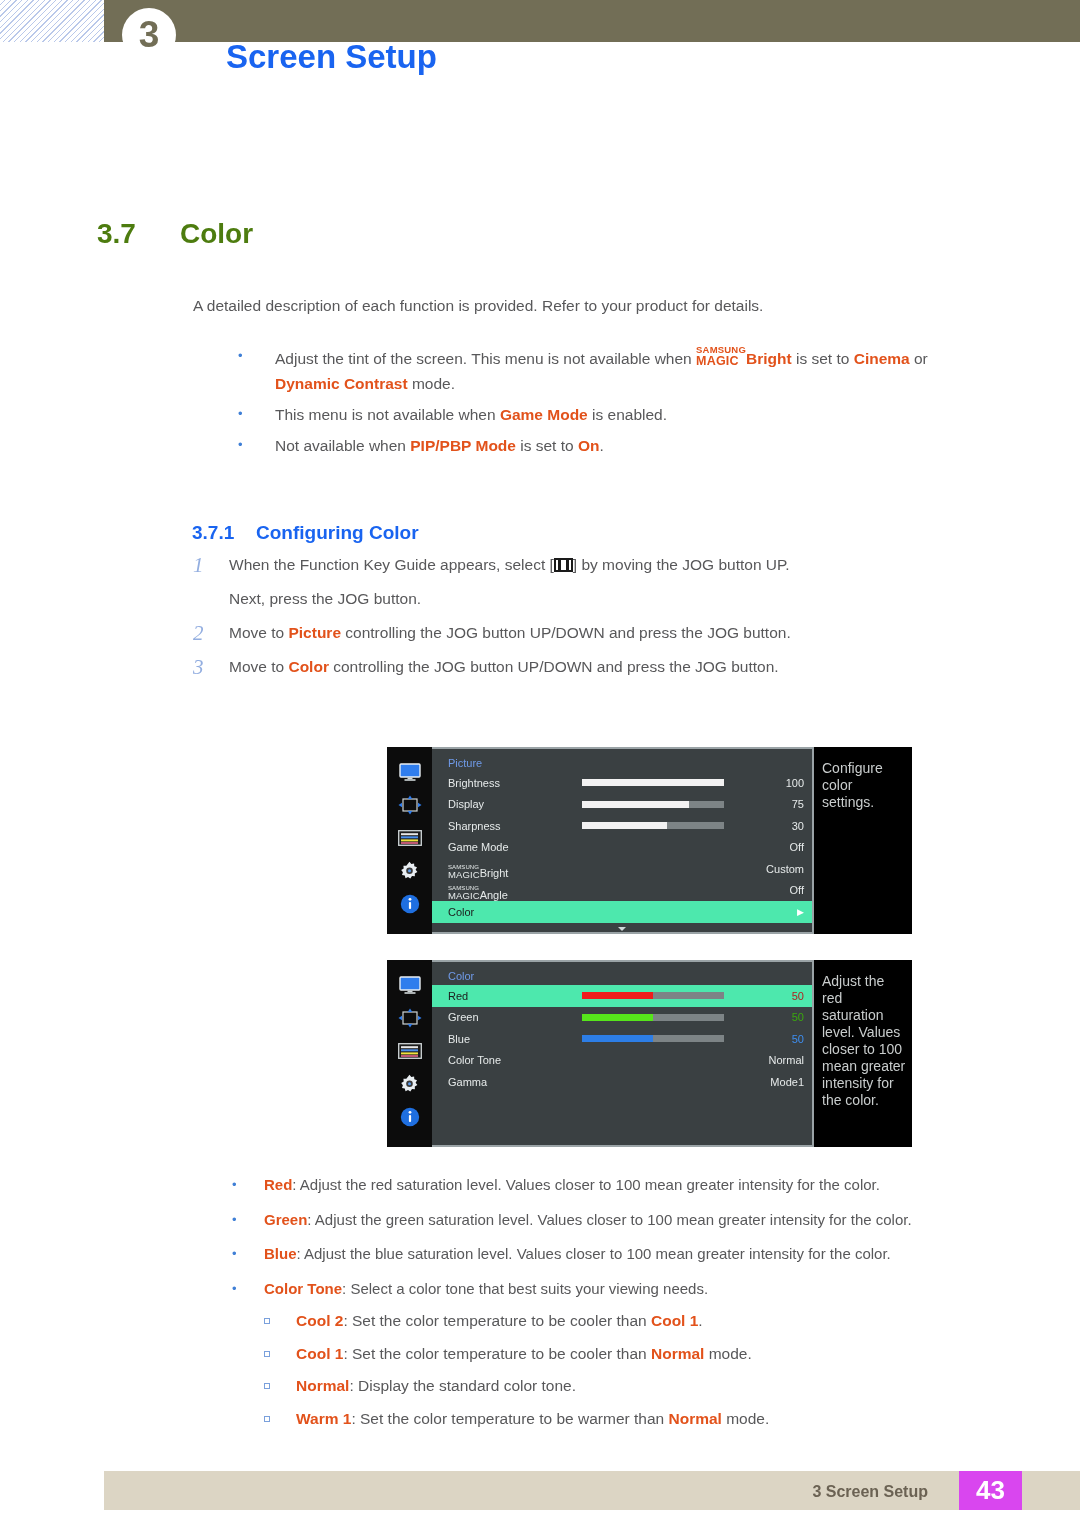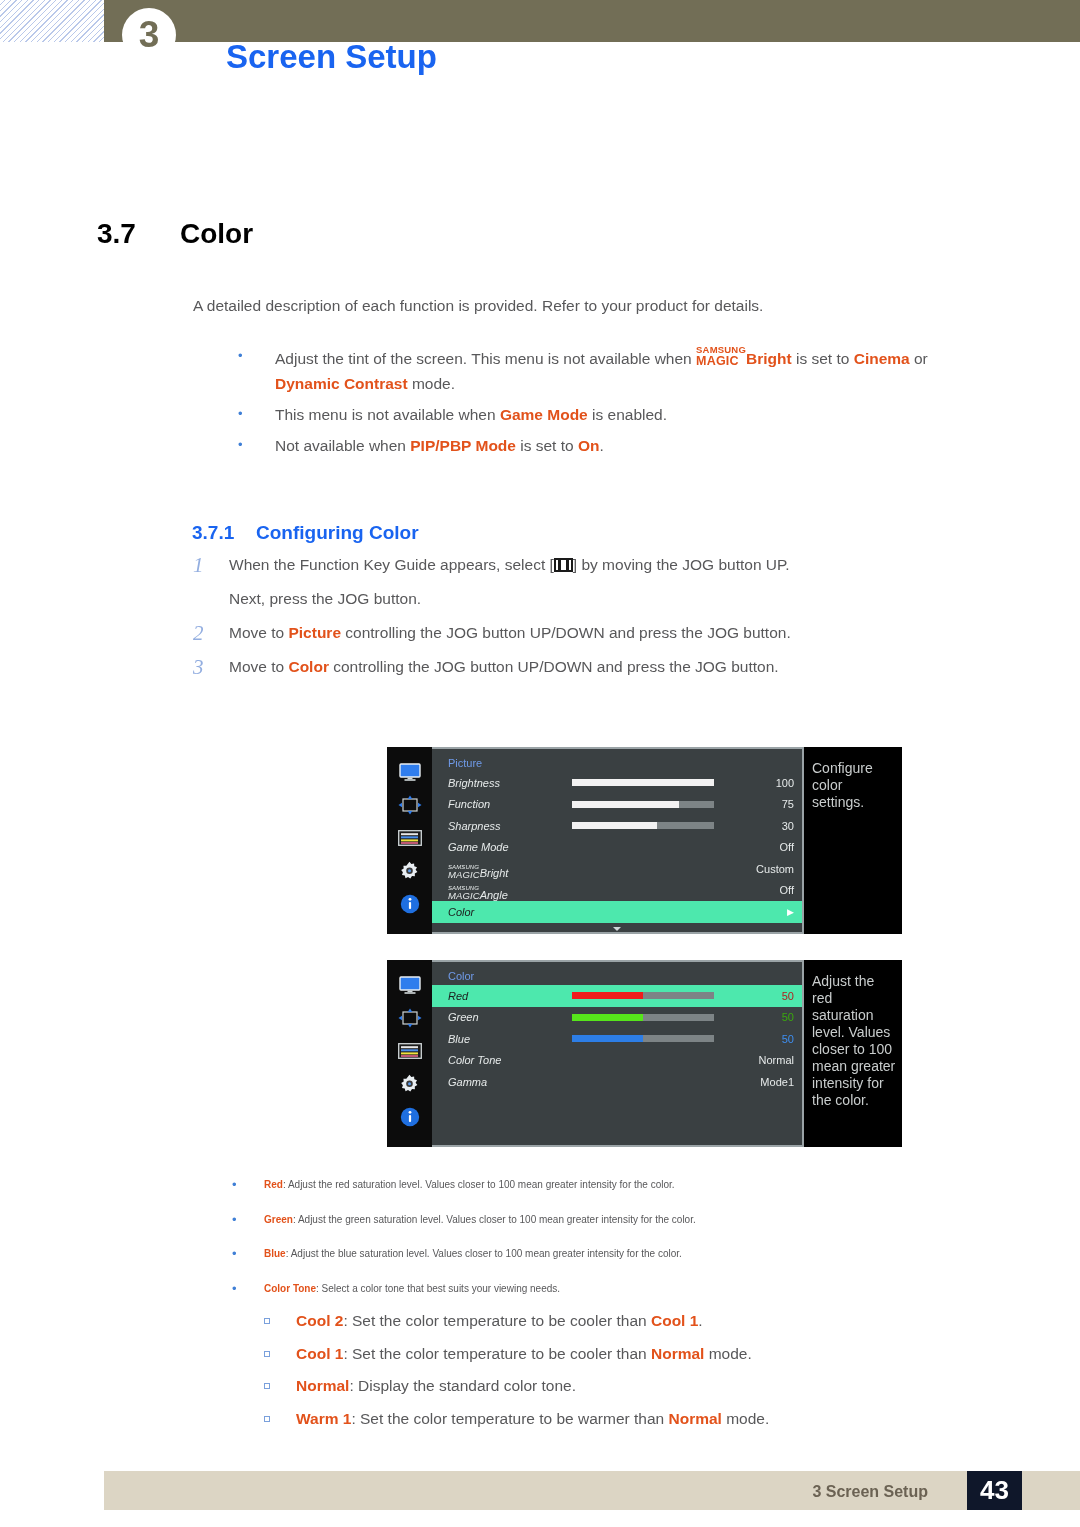--- a/index.html
+++ b/index.html
@@ -54,21 +54,21 @@
     color: #1964f0;
     letter-spacing: 0px;
   }
 
   
   .sec-heading {
     position: absolute;
     left: 97px; top: 218px;
     font-size: 28px;
     font-weight: bold;
-    color: #000000;
+    color: #4d7c0f;
   }
   .sec-heading .num { display: inline-block; width: 83px; }
 
   
   .intro {
     position: absolute;
     left: 193px; top: 297px;
     font-size: 15.5px;
     color: #58585a;
     width: 800px;
@@ -205,21 +205,21 @@
   .osd-row {
     display: flex;
     align-items: center;
     height: 21.5px;
     padding-left: 16px;
     padding-right: 8px;
     font-size: 11px;
     color: #e6eaea;
     position: relative;
   }
-  .osd-row .lbl { flex: none; width: 124px; font-style: italic; }
+  .osd-row .lbl { flex: none; width: 134px; }
   .osd-row .slot { flex: 1; display: flex; align-items: center; }
   .osd-row .val { flex: none; width: 52px; text-align: right; font-size: 11px; color: #e6eaea; margin-left: 28px; }
 
   .bar {
     width: 142px;
     height: 7px;
     background: #7d8486;
     position: relative;
     overflow: hidden;
   }
@@ -264,21 +264,21 @@
   }
 
   
   .bullets-bottom {
     position: absolute;
     left: 232px; top: 1168px;
     width: 800px;
   }
   .bul2 {
     position: relative;
-    font-size: 10px;
+    font-size: 15px;
     color: #58585a;
     padding-left: 32px;
     line-height: 34.5px;
   }
   .bul2::before {
     content: "\2022";
     position: absolute;
     left: 0px; top: 0px;
     color: #3f7fd6;
     font-size: 13px;
@@ -314,22 +314,22 @@
   .footer-label {
     position: absolute;
     right: 152px; bottom: 26px;
     font-size: 16px;
     color: #6b6253;
     font-weight: bold;
   }
   .footer-page {
     position: absolute;
     right: 58px; bottom: 17px;
-    width: 55px; height: 39px;
-    background: #0f172a;
+    width: 63px; height: 39px;
+    background: #d946ef;
     color: #ffffff;
     font-size: 26px;
     font-weight: bold;
     text-align: center;
     line-height: 39px;
   }
 </style>
 </head>
 <body>
 
@@ -424,21 +424,21 @@
       <span class="lbl">Brightness</span>
       <span class="slot">
           <span class="bar">
             <span class="fill" style="width:100%;background:#f2f2f2"></span>
           </span>
         </span>
       <span class="val">100</span>
     </div>
 
     <div class="osd-row">
-      <span class="lbl">Function</span>
+      <span class="lbl">Display</span>
       <span class="slot">
           <span class="bar">
             <span class="fill" style="width:75%;background:#f2f2f2"></span>
           </span>
         </span>
       <span class="val">75</span>
     </div>
 
     <div class="osd-row">
       <span class="lbl">Sharpness</span>

